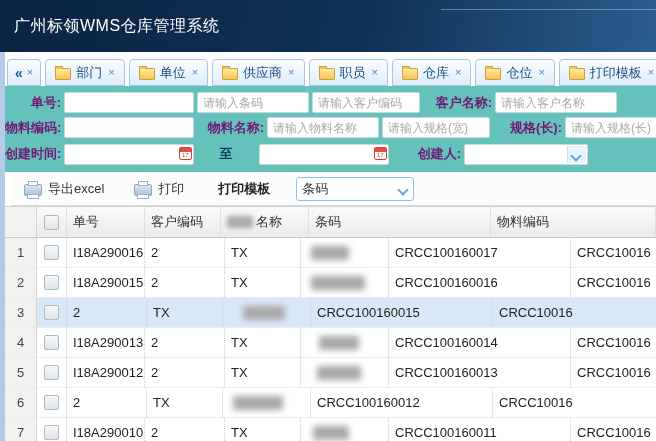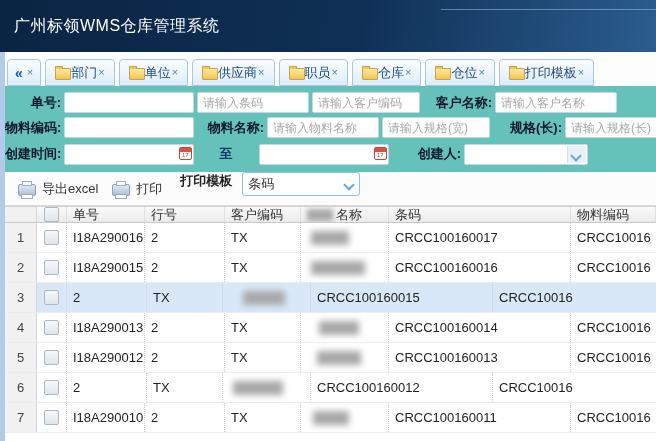--- a/index.html
+++ b/index.html
@@ -13,37 +13,37 @@
     background:linear-gradient(100deg,#0a2443 0%,#0f3055 55%,#2b5d8f 100%);
     display:flex;align-items:center;padding-left:14px;box-sizing:border-box;
   }
   .header-line{position:absolute;top:9px;right:0;width:215px;height:1px;background:rgba(170,200,230,.5)}
   .app-title{color:#fff;font-size:16px;font-weight:normal;letter-spacing:.5px}
   
   .left-strip{position:absolute;left:0;top:52px;bottom:0;width:5px;background:#b3cbe6;z-index:5}
   
   .tabbar{height:34px;background:#fdfdfe;display:flex;align-items:flex-end;padding-left:7px;gap:4px;box-sizing:border-box}
   .tab{
-    display:inline-flex;align-items:center;height:25px;padding:0 9px;
+    display:inline-flex;align-items:center;gap:5px;height:25px;padding:0 9px;
     border:1px solid #a6c6e6;border-radius:4px 4px 0 0;
     background:linear-gradient(#fbfdff,#ddedfb);
     color:#1c4a80;font-size:13px;white-space:nowrap;flex:0 0 auto;cursor:default;
   }
   .tab-collapse{padding:0 7px;gap:3px}
   .collapse-glyph{color:#1858a8;font-weight:bold;font-size:14px}
   .tab-close{color:#4a84c4;font-size:11px;line-height:1;margin-left:1px}
   .folder{position:relative;width:14px;height:10px;margin-top:2px;flex:0 0 auto;
     background:linear-gradient(#ffe9a0,#f6c64f);border:1px solid #cfa043;border-radius:1px}
   .folder::before{content:"";position:absolute;top:-3px;left:-1px;width:6px;height:2px;
     background:#f6c64f;border:1px solid #cfa043;border-bottom:none;border-radius:1px 1px 0 0}
   
   .panel{height:86px;background:#65c2bb;box-sizing:border-box;padding:4px 0 0 5px;position:relative}
   .frow{display:flex;align-items:center;height:25px}
   .frow3{height:28px}
-  .lab{font-size:13px;font-weight:bold;color:#0f172a;text-align:right;white-space:nowrap;flex:0 0 auto}
+  .lab{font-size:13px;font-weight:bold;color:#701a75;text-align:right;white-space:nowrap;flex:0 0 auto}
   .w56{width:56px}.w70{width:70px}.w78{width:78px}.w72{width:72px}
   .inp{height:19px;border:1px solid #c7d7e2;border-radius:2px;font-size:12px;padding:0 5px;
     color:#333;margin-left:3px;box-sizing:content-box;flex:0 0 auto;background:#fff;
     font-family:"Liberation Sans","DejaVu Sans",sans-serif}
   .inp::placeholder{color:#a9a9a9}
   .iw130{width:118px}.iw112{width:100px}.iw108{width:96px}.iw120{width:110px}
   .date{position:relative;margin-left:3px;flex:0 0 auto}
   .dw132{width:132px}
   .date .inp{width:118px;margin-left:0}
   .cal{position:absolute;right:4px;top:3px;width:13px;height:13px;background:#fff;
@@ -58,38 +58,38 @@
   .chevbox{position:absolute;right:1px;top:1px;bottom:1px;width:18px;background:#e8f2fc;
     border-left:1px solid #cfe2f5;border-radius:0 2px 2px 0}
   .chev{position:absolute;right:6px;top:6px;width:6px;height:6px;
     border-right:2px solid #6aa7e0;border-bottom:2px solid #6aa7e0;transform:rotate(45deg)}
   .magbtn{position:absolute;right:9px;top:142px;width:20px;height:20px;background:none;border:none;padding:0;cursor:pointer}
   .mag{position:absolute;left:4px;top:1px;width:10px;height:10px;border:2px solid #1d6fc9;border-radius:50%}
   .mag::after{content:"";position:absolute;width:7px;height:2px;background:#1d6fc9;
     transform:rotate(45deg);left:-5px;bottom:-3px;border-radius:1px}
   
   .toolbar{height:34px;background:#fcfcfc;border-bottom:1px solid #d9d9d9;
-    display:flex;padding-left:13px;box-sizing:border-box;gap:8px;margin-left:5px}
+    display:flex;align-items:center;padding-left:13px;box-sizing:border-box;gap:24px;margin-left:11px}
   .tbtn{display:inline-flex;align-items:center;gap:6px;background:none;border:none;
     font-size:13px;color:#333;padding:0 6px 0 0;cursor:pointer;
     font-family:"Liberation Sans","DejaVu Sans",sans-serif}
   .printer{position:relative;width:16px;height:10px;margin-top:2px;
     background:linear-gradient(#dfe9f4,#aebfd6);border:1px solid #8aa3c0;border-radius:2px}
   .printer::before{content:"";position:absolute;top:-4px;left:3px;width:8px;height:3px;
     background:#fff;border:1px solid #9ab0c8}
   .printer::after{content:"";position:absolute;bottom:-4px;left:2px;width:10px;height:3px;
     background:#fff;border:1px solid #9ab0c8}
   .tpl-label{font-size:13px;color:#222;font-weight:bold;margin-left:4px}
   .tselect{position:relative;width:118px;height:24px;background:#fff;border:1px solid #8fc1ee;
     border-radius:3px;box-sizing:border-box;margin-left:2px}
   .tselect .selval{line-height:22px;font-size:13px}
   .tselect .chev{top:8px}
   
   .grid{position:absolute;top:206px;left:5px;right:0;bottom:0;overflow:hidden;font-size:13px}
-  .thead{display:flex;height:17px;background:linear-gradient(#fafafa,#ebebeb);
+  .thead{display:flex;height:32px;background:linear-gradient(#fafafa,#ebebeb);
     border-top:1px solid #d2d2d2;border-bottom:1px solid #c9c9c9;box-sizing:border-box;color:#333}
   .trow{display:flex;height:30px;background:#fff;border-bottom:1px solid #ececec;box-sizing:border-box;color:#222}
   .trow.sel{background:#d9e8f9}
   .c{box-sizing:border-box;padding-left:6px;overflow:hidden;white-space:nowrap;flex:0 0 auto;
     border-right:1px dotted #cfcfcf;display:flex;align-items:center}
   .thead .c{border-right:1px solid #e0e0e0}
   .rn{width:32px;background:#f1f1f1;border-right:1px solid #d5d5d5 !important;
     justify-content:center;padding-left:0;color:#444}
   .trow .rn{height:100%}
   .cbcol{width:30px;justify-content:center;padding-left:0}
@@ -214,21 +214,20 @@
   </span>
 </div>
 
 <div class="grid">
   <div class="thead">
     <div class="c rn"></div>
     <div class="c cbcol">
       <span class="cb"></span>
     </div>
     <div class="c cw78">单号</div>
-    <div class="c cw80">行号</div>
     <div class="c cw76">客户编码</div>
     <div class="c cw88">
       <span class="hblur"></span>
       <span>名称</span>
     </div>
     <div class="c cw182">条码</div>
     <div class="c cfill">物料编码</div>
   </div>
 
   <div class="trow">

